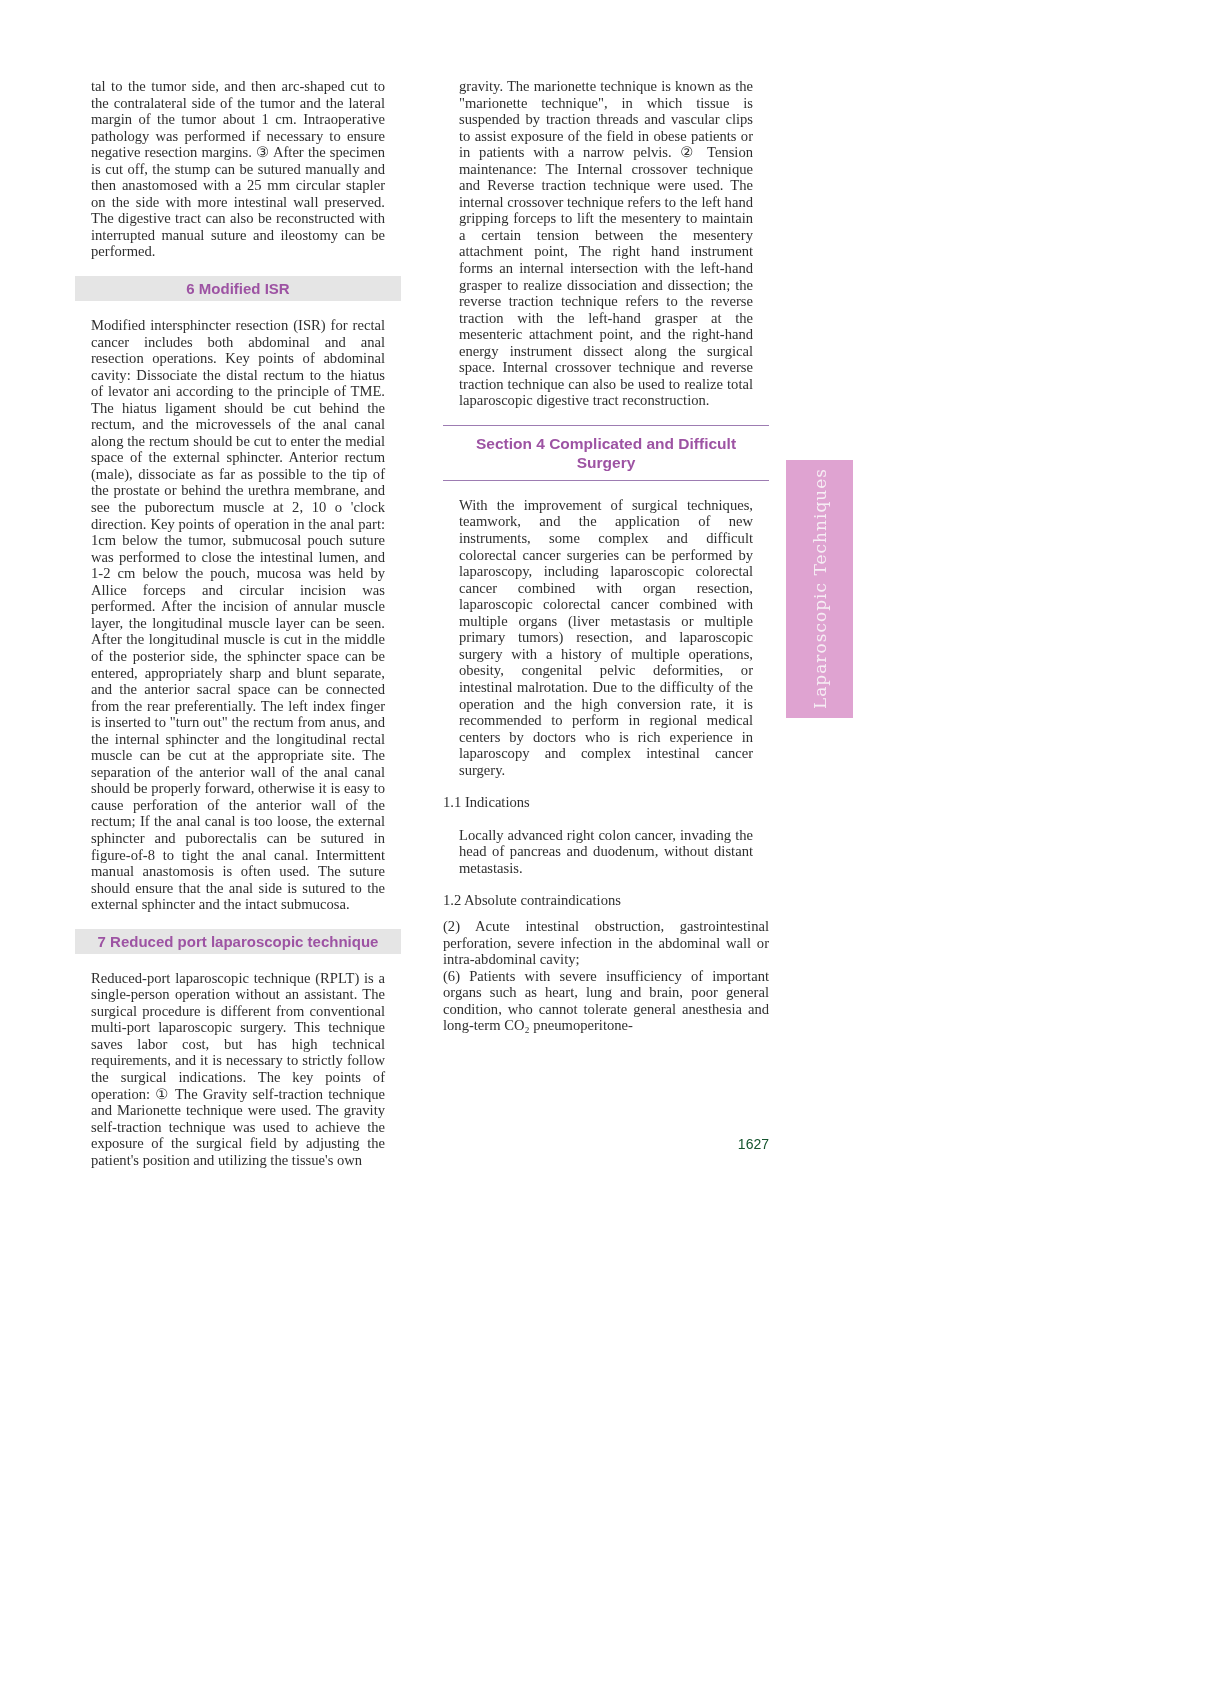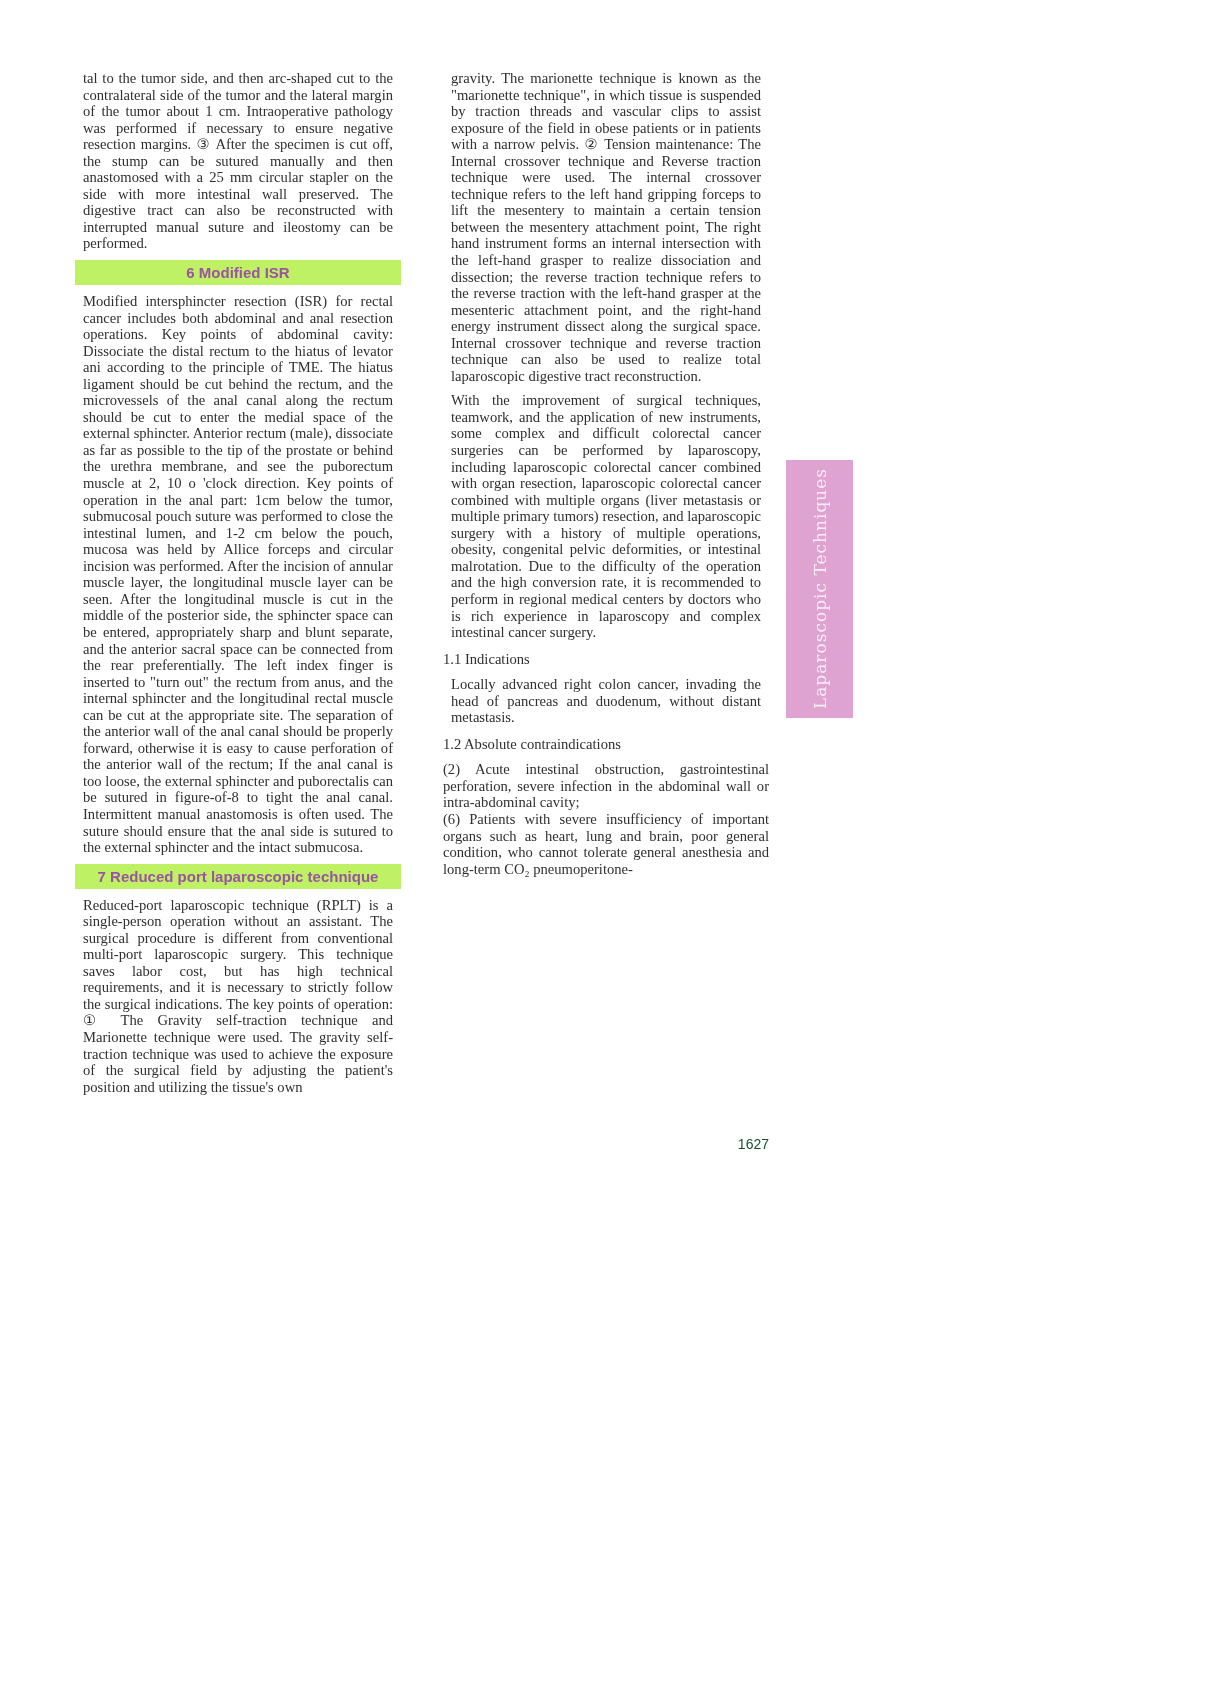--- a/index.html
+++ b/index.html
@@ -14,24 +14,24 @@
 
   .col {
     position:absolute; top:62px; width:326px;
     font-size:14.6px; line-height:16.55px;
     text-align:justify; color:#2f2f2f;
     hyphens:auto;
   }
   .col-left  { left:75px; }
   .col-right { left:443px; }
 
-  .body-par { margin:8px; }
+  .body-par { margin:16px; }
 
   .pink-head {
-    background:#bef264;
+    background:#e5e5e5;
     color:#9d53a3;
     font-family:"Liberation Sans", sans-serif;
     font-weight:bold;
     font-size:15px; line-height:19px;
     text-align:center;
     padding:3px 12px;
     margin:8px 0 7px 0;
   }
 
   .section-head {
@@ -89,20 +89,21 @@
     <p class="body-par">Modified intersphincter resection (ISR) for rectal cancer includes both abdominal and anal resection operations. Key points of abdominal cavity: Dissociate the distal rectum to the hiatus of levator ani according to the principle of TME. The hiatus ligament should be cut behind the rectum, and the microvessels of the anal canal along the rectum should be cut to enter the medial space of the external sphincter. Anterior rectum (male), dissociate as far as possible to the tip of the prostate or behind the urethra membrane, and see the puborectum muscle at 2, 10 o 'clock direction. Key points of operation in the anal part: 1cm below the tumor, submucosal pouch suture was performed to close the intestinal lumen, and 1-2 cm below the pouch, mucosa was held by Allice forceps and circular incision was performed. After the incision of annular muscle layer, the longitudinal muscle layer can be seen. After the longitudinal muscle is cut in the middle of the posterior side, the sphincter space can be entered, appropriately sharp and blunt separate, and the anterior sacral space can be connected from the rear preferentially. The left index finger is inserted to "turn out" the rectum from anus, and the internal sphincter and the longitudinal rectal muscle can be cut at the appropriate site. The separation of the anterior wall of the anal canal should be properly forward, otherwise it is easy to cause perforation of the anterior wall of the rectum; If the anal canal is too loose, the external sphincter and puborectalis can be sutured in figure-of-8 to tight the anal canal. Intermittent manual anastomosis is often used. The suture should ensure that the anal side is sutured to the external sphincter and the intact submucosa.</p>
 
     <div class="pink-head">7 Reduced port laparoscopic technique</div>
 
     <p class="body-par">Reduced-port laparoscopic technique (RPLT) is a single-person operation without an assistant. The surgical procedure is different from conventional multi-port laparoscopic surgery. This technique saves labor cost, but has high technical requirements, and it is necessary to strictly follow the surgical indications. The key points of operation: ① The Gravity self-traction technique and Marionette technique were used. The gravity self-traction technique was used to achieve the exposure of the surgical field by adjusting the patient's position and utilizing the tissue's own</p>
   </div>
 
   <div class="col col-right">
     <p class="body-par">gravity. The marionette technique is known as the "marionette technique", in which tissue is suspended by traction threads and vascular clips to assist exposure of the field in obese patients or in patients with a narrow pelvis. ② Tension maintenance: The Internal crossover technique and Reverse traction technique were used. The internal crossover technique refers to the left hand gripping forceps to lift the mesentery to maintain a certain tension between the mesentery attachment point, The right hand instrument forms an internal intersection with the left-hand grasper to realize dissociation and dissection; the reverse traction technique refers to the reverse traction with the left-hand grasper at the mesenteric attachment point, and the right-hand energy instrument dissect along the surgical space. Internal crossover technique and reverse traction technique can also be used to realize total laparoscopic digestive tract reconstruction.</p>
 
+    <div class="section-head">Section 4 Complicated and Difficult Surgery</div>
 
     <p class="body-par">With the improvement of surgical techniques, teamwork, and the application of new instruments, some complex and difficult colorectal cancer surgeries can be performed by laparoscopy, including laparoscopic colorectal cancer combined with organ resection, laparoscopic colorectal cancer combined with multiple organs (liver metastasis or multiple primary tumors) resection, and laparoscopic surgery with a history of multiple operations, obesity, congenital pelvic deformities, or intestinal malrotation. Due to the difficulty of the operation and the high conversion rate, it is recommended to perform in regional medical centers by doctors who is rich experience in laparoscopy and complex intestinal cancer surgery.</p>
 
 
     <p class="body-par subhead">1.1 Indications</p>
 
     <p class="body-par">Locally advanced right colon cancer, invading the head of pancreas and duodenum, without distant metastasis.</p>
 
     <p class="body-par subhead">1.2 Absolute contraindications</p>
 

